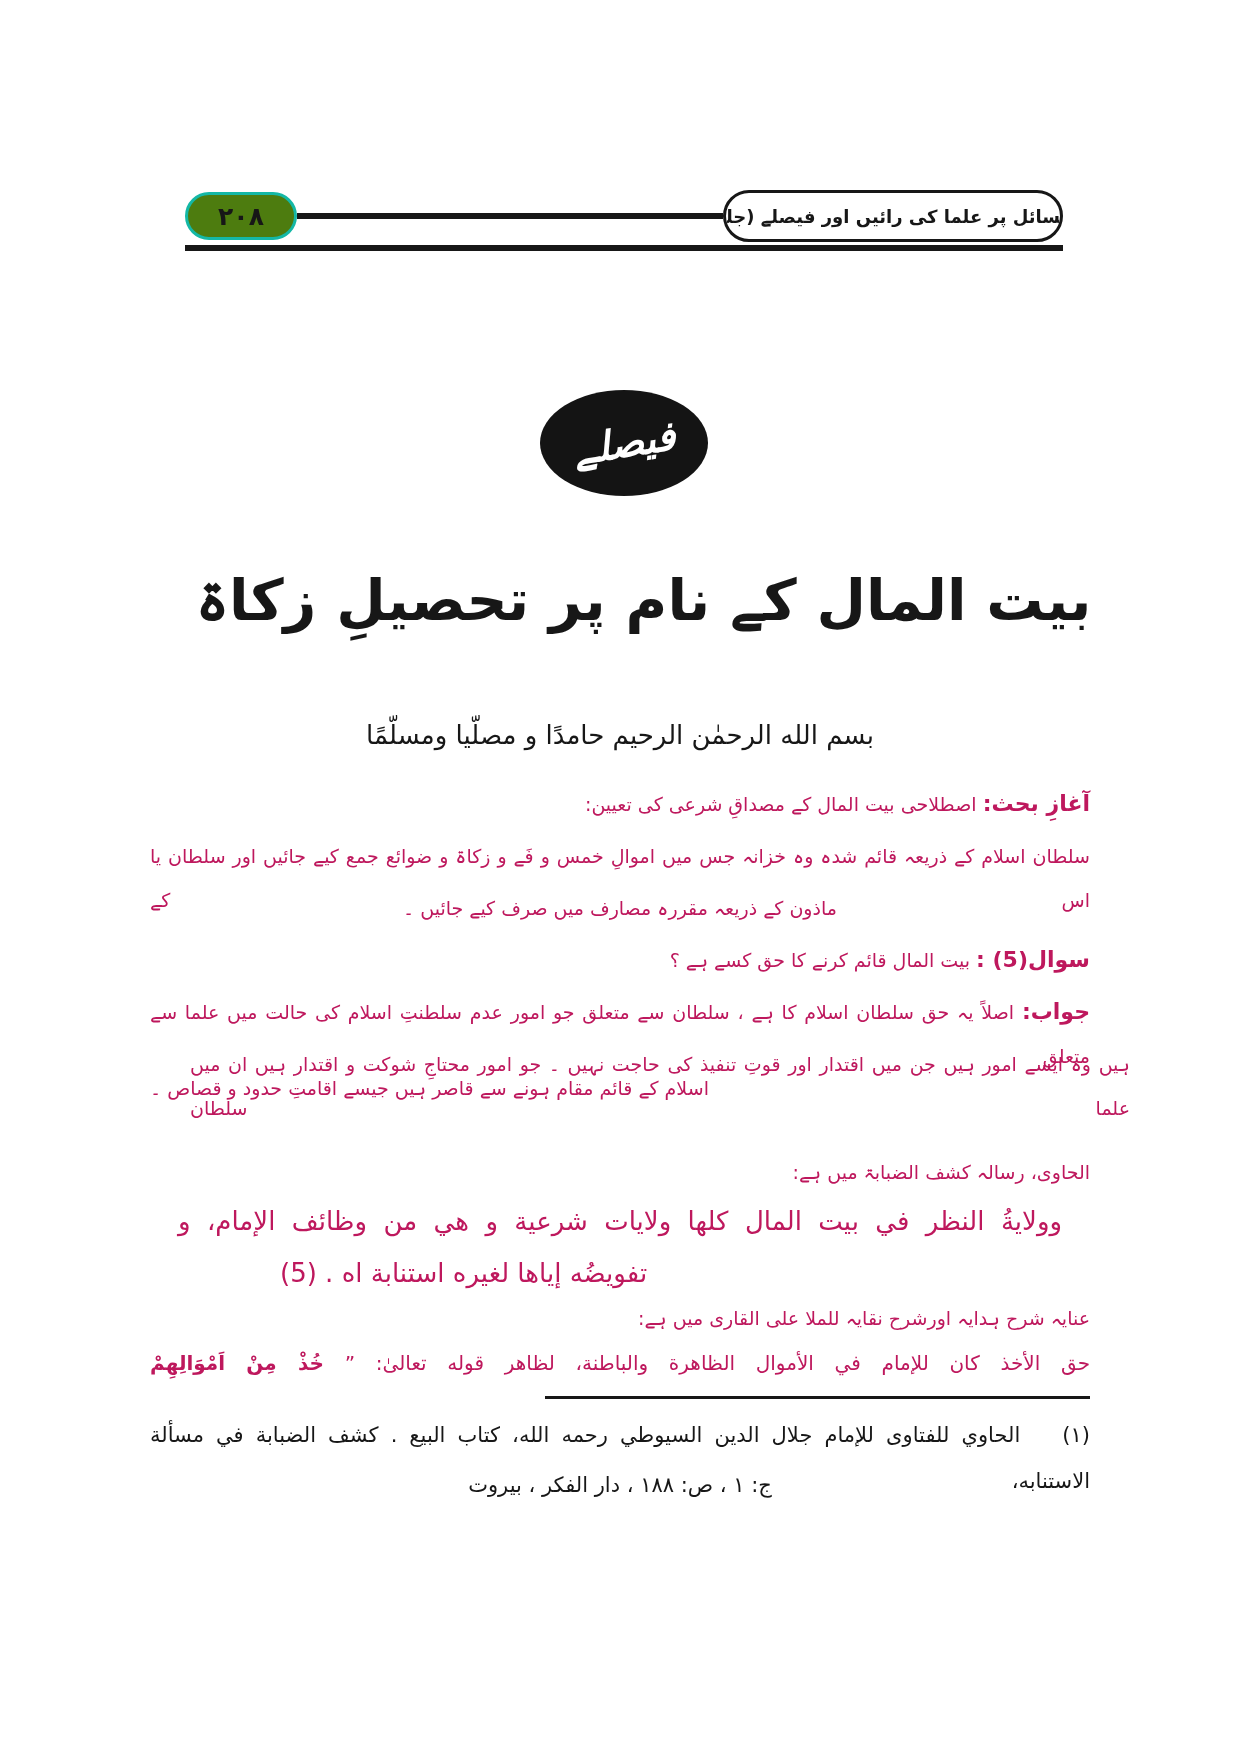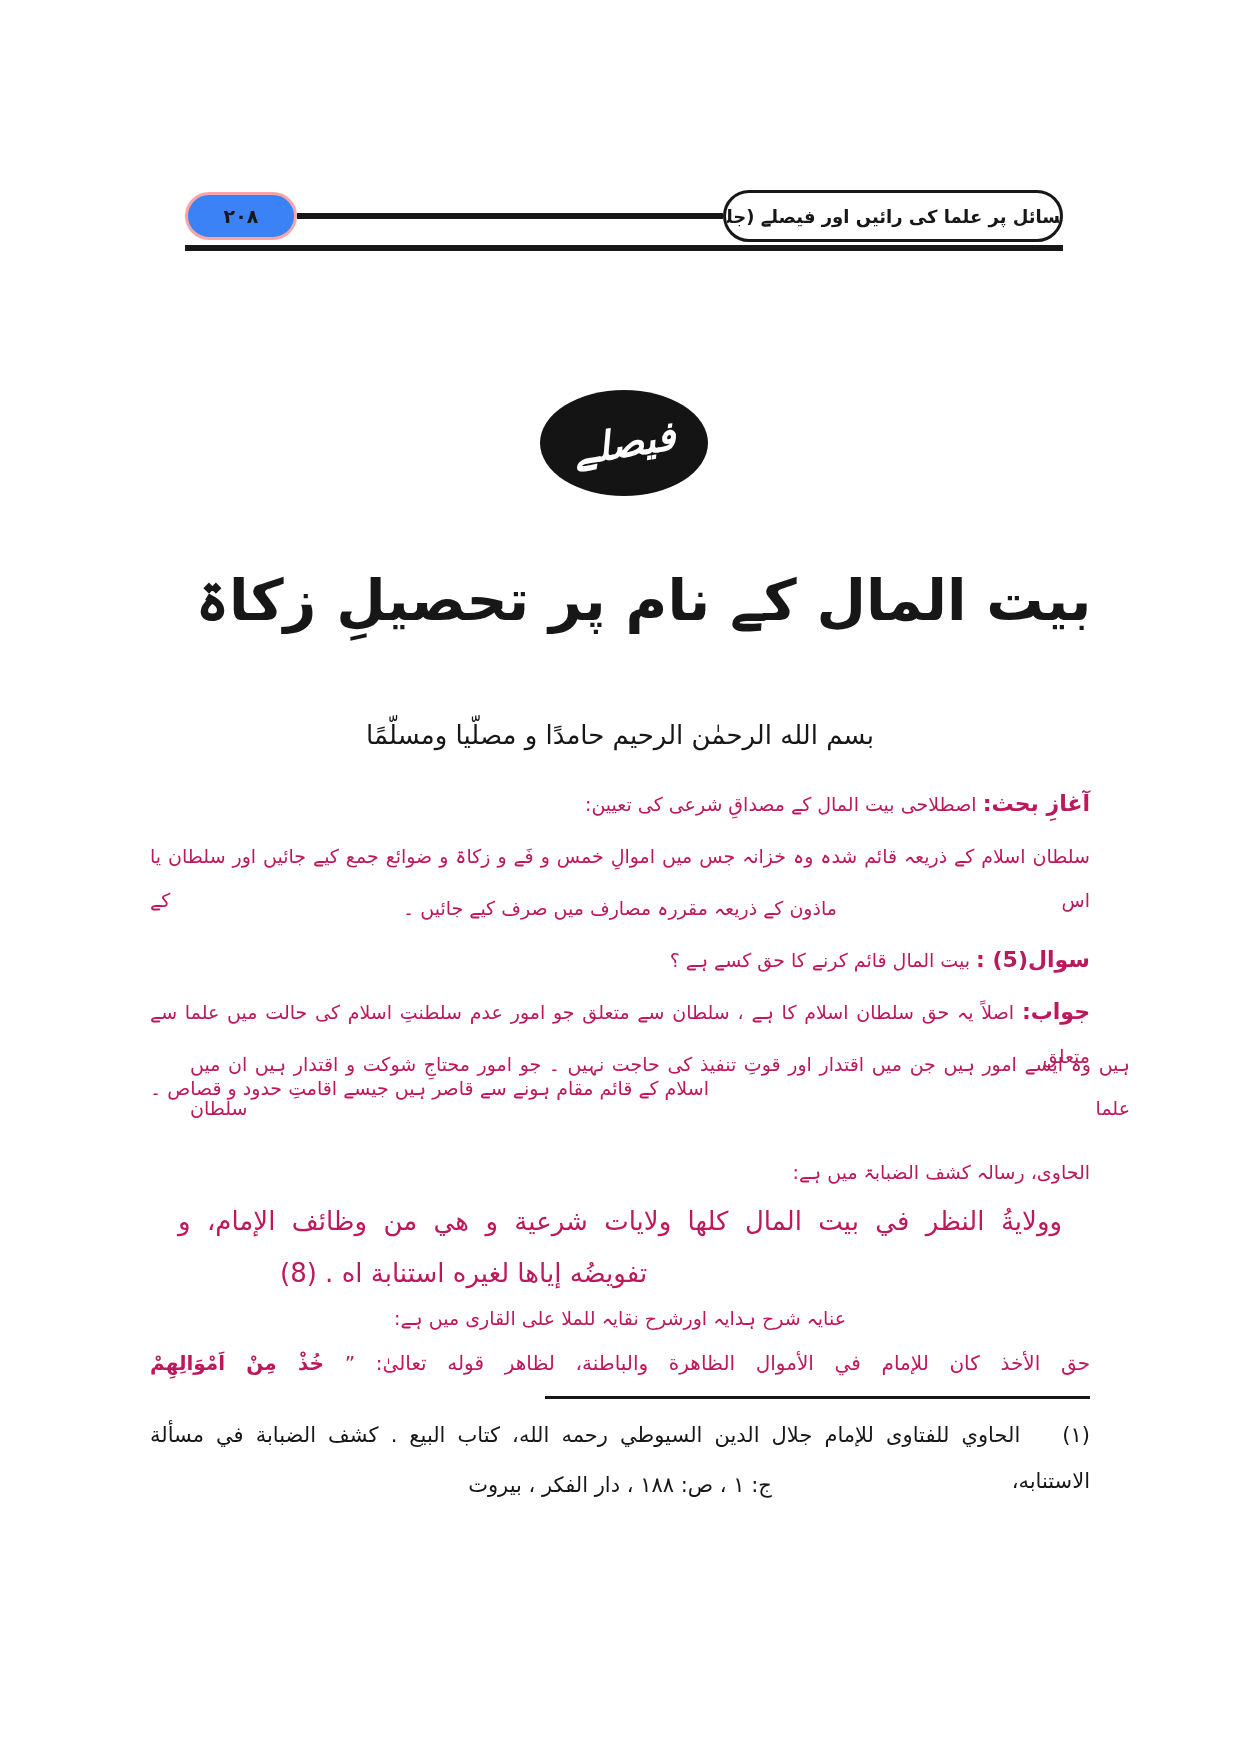--- a/index.html
+++ b/index.html
@@ -8,23 +8,23 @@
     position:relative; width:1240px; height:1754px; margin:0 auto;
     background:#ffffff; color:#171717;
     font-family:"DejaVu Sans", sans-serif; overflow:hidden;
   }
   
   .header-row {
     position:absolute; top:190px; left:185px; width:878px;
     display:flex; align-items:center; direction:ltr;
   }
   .pagenum-pill {
-    width:112px; height:48px; border:3px solid #fca5a5; border-radius:26px;
+    width:112px; height:48px; border:3px solid #14b8a6; border-radius:26px;
     display:flex; align-items:center; justify-content:center;
-    font-size:19px; font-weight:bold; background:#3b82f6; flex:none;
+    font-size:25px; font-weight:bold; background:#4d7c0f; flex:none;
   }
   .header-connector {
     flex:1; height:4px; align-self:center;
     border-top:3px solid #171717; border-bottom:3px solid #171717;
   }
   .title-pill {
     width:340px; height:52px; border:3px solid #171717; border-radius:28px;
     display:flex; align-items:center; justify-content:center;
     font-size:18px; font-weight:bold; background:#fff; flex:none;
     direction:rtl; padding:0 10px; white-space:nowrap; overflow:hidden;
@@ -118,23 +118,23 @@
   <div class="bl j" style="top:990px;" dir="rtl">
     <span class="bh">جواب:</span>
     <span>اصلاً یہ حق سلطان اسلام کا ہے ، سلطان سے متعلق جو امور عدم سلطنتِ اسلام کی حالت میں علما سے متعلق</span>
   </div>
   <div class="bl j" style="top:1042px;margin-left:40px;" dir="rtl">ہیں وہ ایسے امور ہیں جن میں اقتدار اور قوتِ تنفیذ کی حاجت نہیں ۔ جو امور محتاجِ شوکت و اقتدار ہیں ان میں علما سلطان</div>
   <div class="bl l" style="top:1066px;" dir="rtl">اسلام کے قائم مقام ہونے سے قاصر ہیں جیسے اقامتِ حدود و قصاص ۔</div>
 
   <div class="bl r" style="top:1150px; padding-left:90px;" dir="rtl">الحاوی، رسالہ کشف الضبابۃ میں ہے:</div>
 
   <div class="bl j arq" style="top:1196px; padding:0 28px;" dir="rtl">وولايةُ النظر في بيت المال كلها ولايات شرعية و هي من وظائف الإمام، و</div>
-  <div class="bl l arq" style="top:1248px; padding-left:130px;" dir="rtl">تفويضُه إياها لغيره استنابة اه . (8)</div>
+  <div class="bl l arq" style="top:1248px; padding-left:130px;" dir="rtl">تفويضُه إياها لغيره استنابة اه . (5)</div>
 
-  <div class="bl r" style="top:1296px;text-align:center;" dir="rtl">عنایہ شرح ہدایہ اورشرح نقایہ للملا علی القاری میں ہے:</div>
+  <div class="bl r" style="top:1296px;" dir="rtl">عنایہ شرح ہدایہ اورشرح نقایہ للملا علی القاری میں ہے:</div>
 
   <div class="bl j arq" style="top:1338px; font-size:20px;" dir="rtl">
     <span>حق الأخذ كان للإمام في الأموال الظاهرة والباطنة، لظاهر قوله تعالىٰ: ”</span>
     <span class="quran">خُذْ مِنْ اَمْوَالِهِمْ</span>
   </div>
 
   <div class="fn-rule"></div>
   <div class="fn j" style="top:1412px;" dir="rtl">
     <span class="fn-marker">(١)</span>
     <span>الحاوي للفتاوى للإمام جلال الدين السيوطي رحمه الله، كتاب البيع . كشف الضبابة في مسألة الاستنابه،</span>

